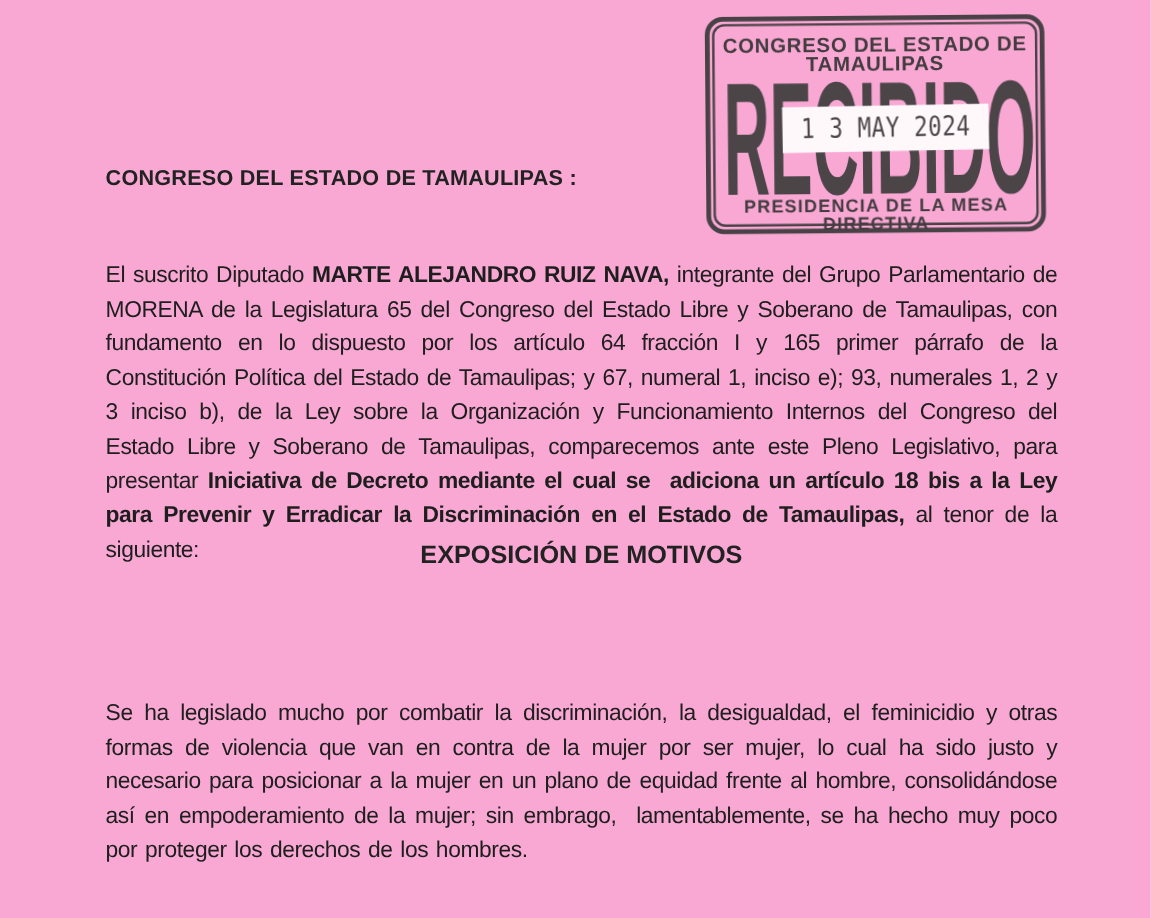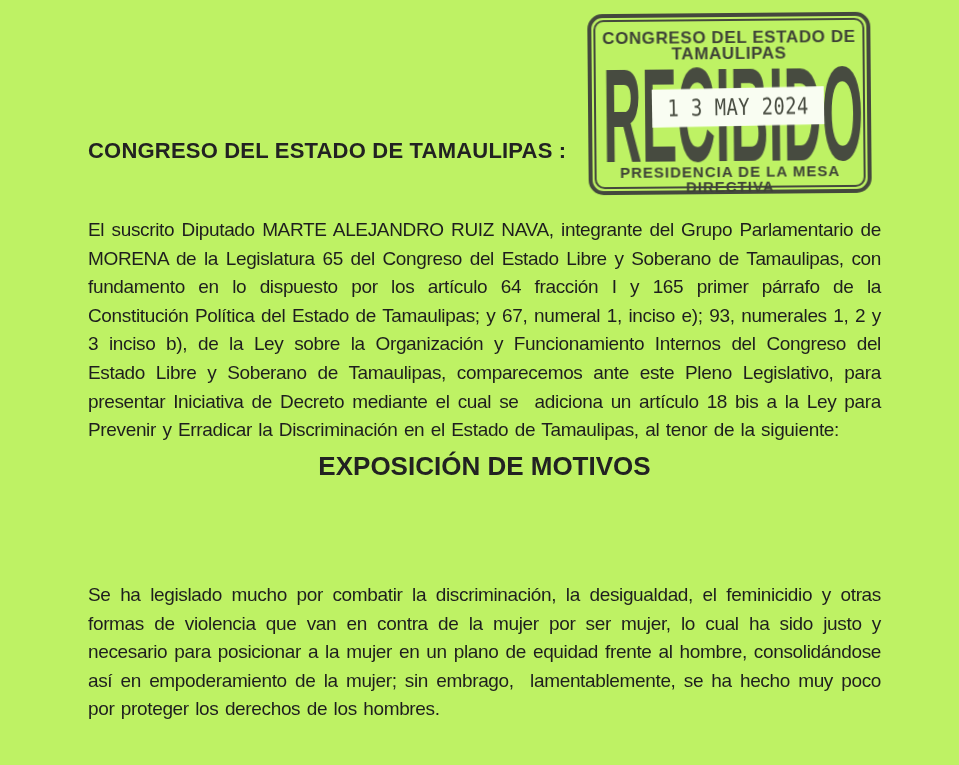--- a/index.html
+++ b/index.html
@@ -4,54 +4,54 @@
 <style>
   html, body { margin: 0; padding: 0; }
   body {
     width: 959px; height: 765px;
     background: #ffffff;
     font-family: "Liberation Sans", sans-serif;
   }
   .page {
     position: relative;
     width: 959px; height: 765px;
-    background: #bef264;
+    background: #f9a8d4;
     overflow: hidden;
     color: #1e1e1e;
   }
 
   
   .salutation {
     position: absolute;
     left: 88px; top: 138px;
-    font-size: 22px; font-weight: 700;
+    font-size: 18px; font-weight: 700;
     letter-spacing: 0.2px;
     color: #222222;
   }
   .para {
     position: absolute;
     left: 88px; width: 793px;
     font-size: 19px;
     line-height: 28.6px;
     text-align: justify;
     letter-spacing: -0.35px;
     word-spacing: 1.5px;
     color: #1e1e1e;
   }
   #p1 { top: 197px; }
   .section-heading {
     position: absolute;
     left: 88px; width: 793px; top: 451px;
     text-align: center;
-    font-size: 26px; font-weight: 700;
+    font-size: 21px; font-weight: 700;
     color: #222222;
   }
   #p2 { top: 509px; }
   #p3 { top: 562px; }
-  .b { font-weight: 400; }
+  .b { font-weight: 700; }
 
   
   .stamp {
     position: absolute;
     left: 588px; top: 13px;
     width: 283px; height: 181px;
     border: 4px solid #3a3a3a;
     border-radius: 15px;
     transform: rotate(-0.5deg);
     opacity: 0.92;

